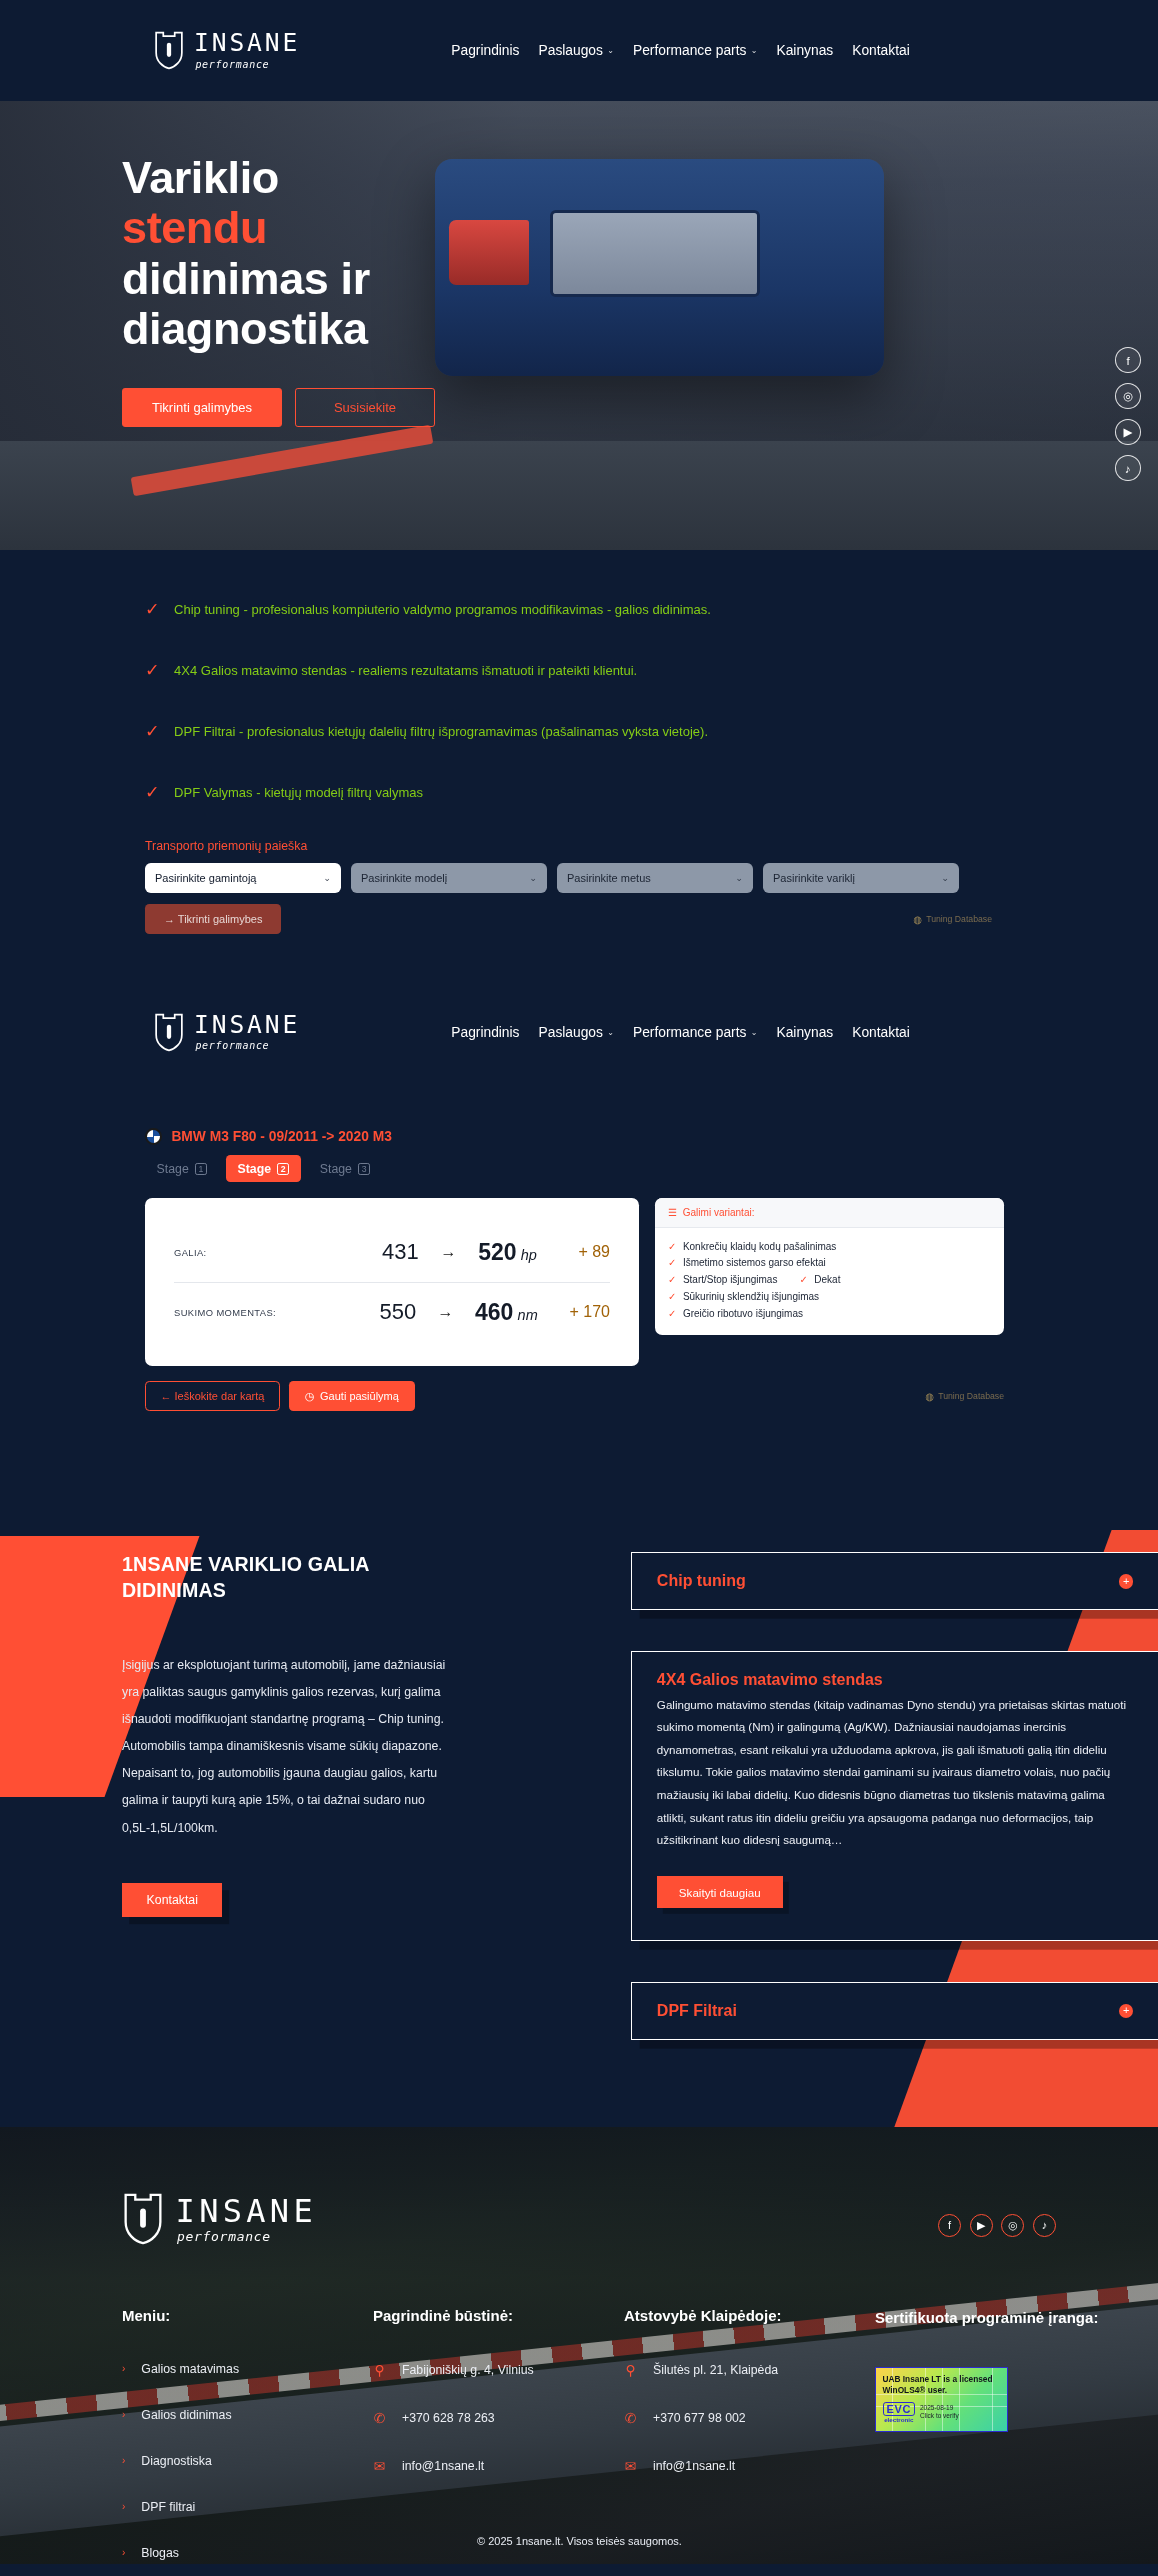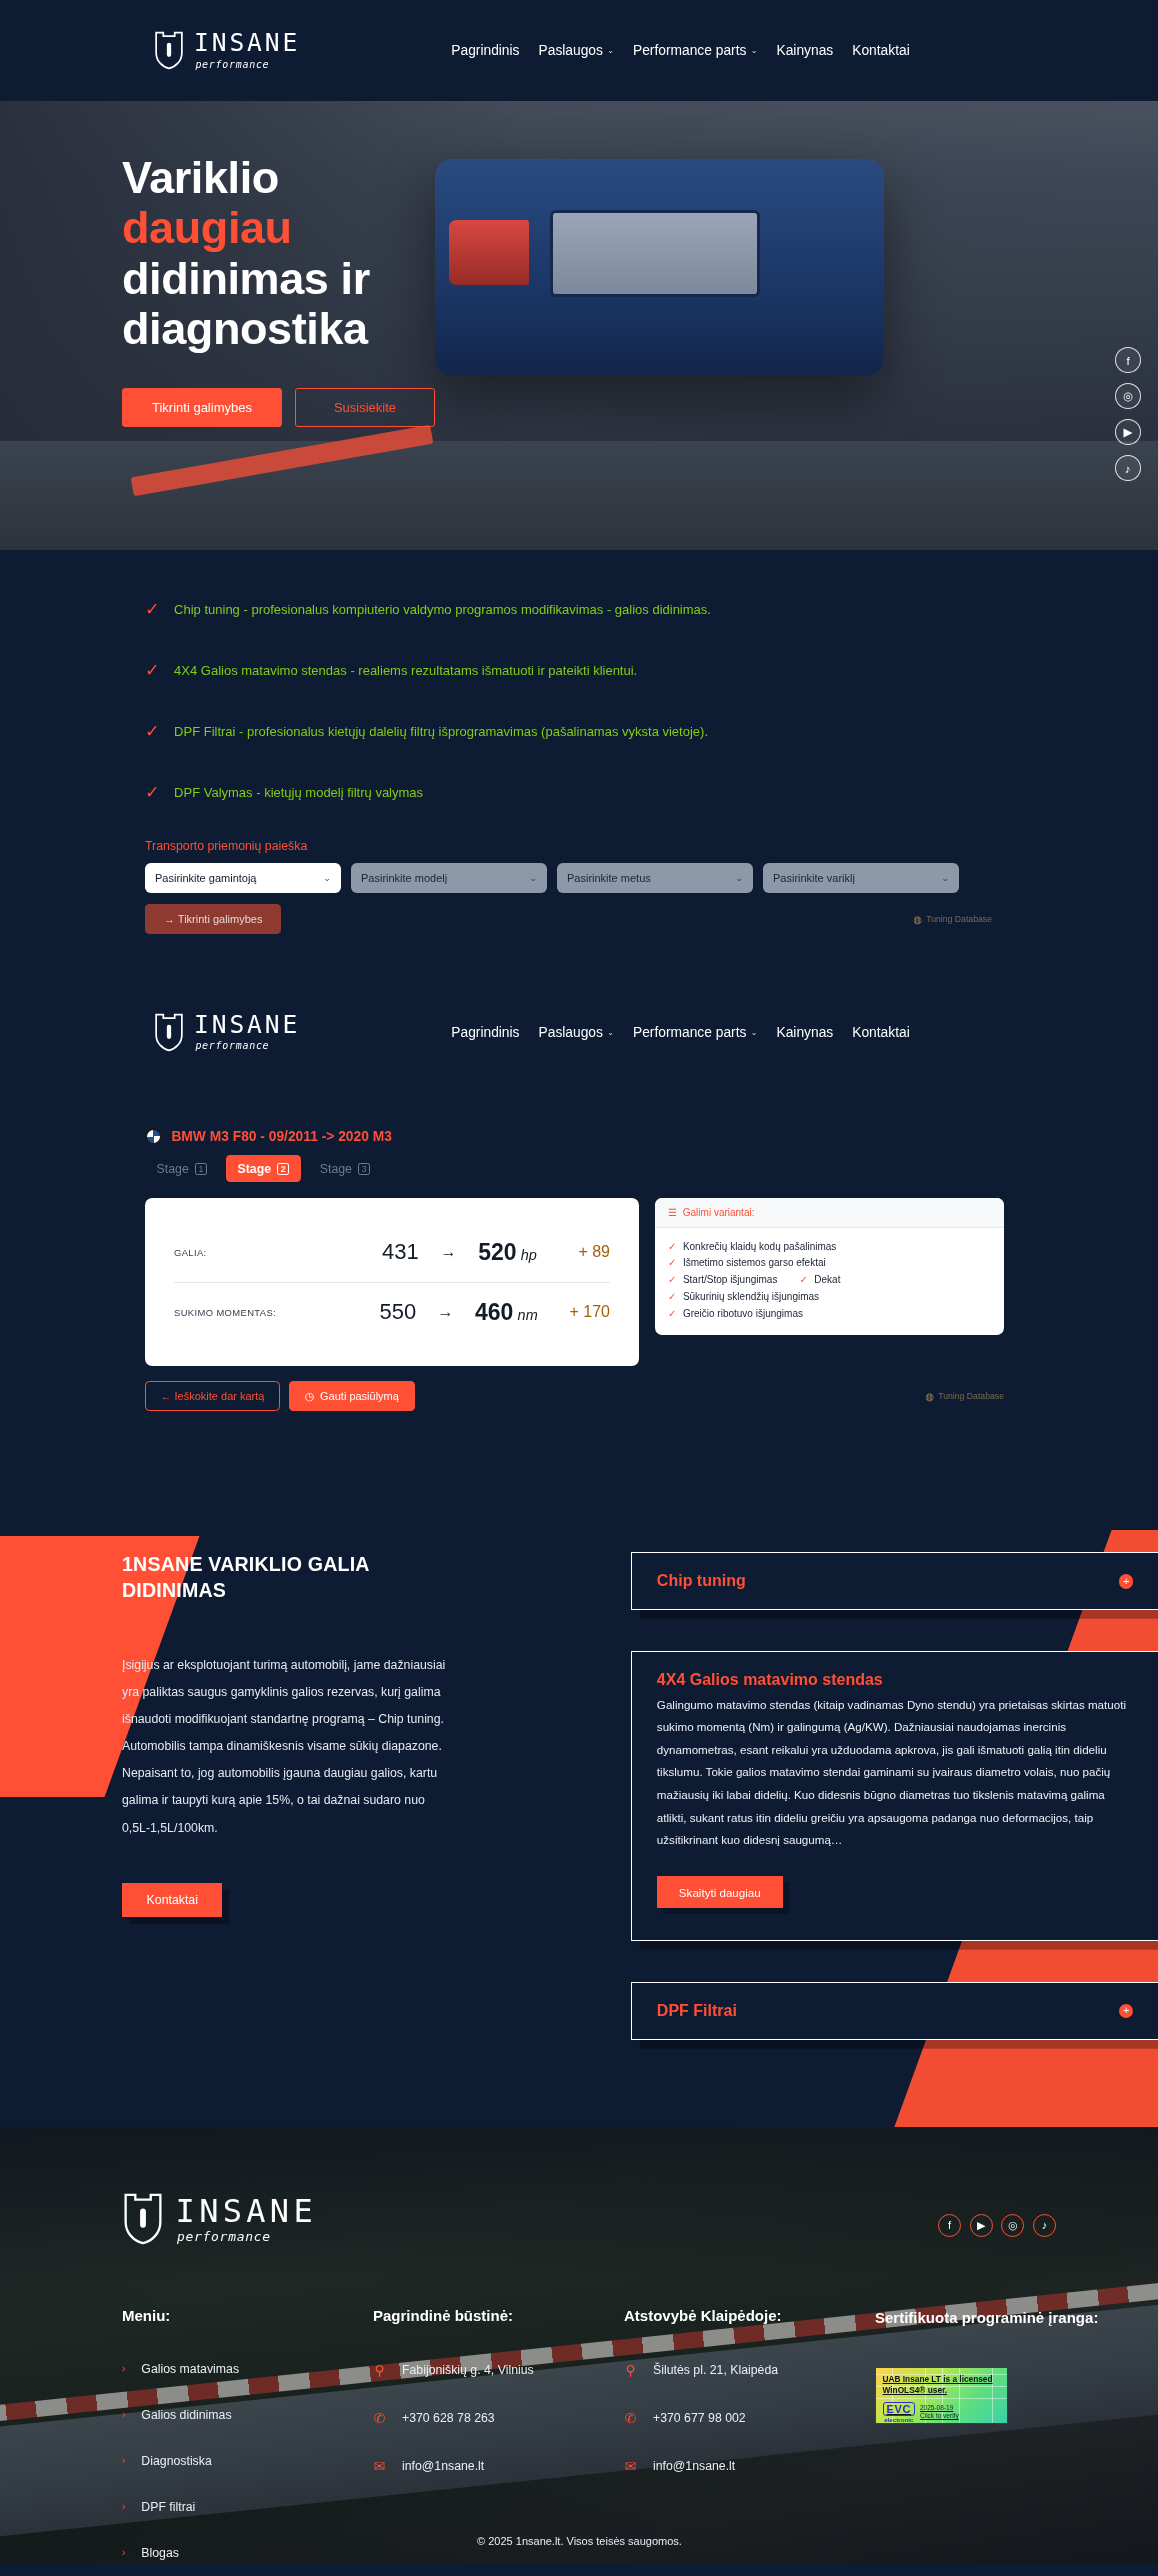--- a/index.html
+++ b/index.html
@@ -267,23 +267,23 @@
   .fcol.c1{ width:251px; }
   .fcol.c2{ width:251px; }
   .fcol.c3{ width:251px; }
   .fcol.c4{ width:251px; }
   .fcol h4{ font-size:15px; font-weight:700; margin-bottom:38px; }
   .fcol.c4 h4{ line-height:1.45; }
   .fitem{ display:flex; align-items:center; gap:16px; margin-bottom:32px; font-size:12.3px; color:#eceff5; }
   .fitem .arw{ color:#ff4f34; font-size:10px; }
   .fitem .ico{ color:#ff4f34; font-size:13.8px; width:13px; display:inline-flex; justify-content:center; }
   .evc{
-    width:133px;height:57px;border:1.4px solid #2b2bd0;
+    width:133px;height:65px;border:1.4px solid #2b2bd0;
     background:linear-gradient(135deg,#ffd24a 0%,#b7e84f 35%,#63e07a 65%,#3ad0a8 100%);
-    position:relative; overflow:hidden; color:#10151c;text-decoration:underline;
+    position:relative; overflow:hidden; color:#10151c;
   }
   .evc:before{
     content:""; position:absolute; inset:0;
     background:
       repeating-linear-gradient(0deg,transparent 0 11.6px,rgba(255,255,255,.45) 11.6px 12.3px),
       repeating-linear-gradient(90deg,transparent 0 16px,rgba(255,255,255,.45) 16px 16.7px);
   }
   .evc-t{ position:relative; z-index:2; font-size:8.3px; line-height:1.35; padding:6.5px 5.8px 0 6.5px; font-weight:600; }
   .evc-b{ position:relative; z-index:2; display:flex; align-items:center; gap:5px; padding:5px 0 0 6.5px; }
   .evc-logo{
@@ -341,21 +341,21 @@
     <div class="hero-car"></div>
     <div class="hero-car2"></div>
     <div class="hero-light"></div>
     <div class="hero-plate"></div>
     <div class="hero-floor"></div>
     <div class="hero-ramp"></div>
 
     <div class="hero-inner">
       <h1>
         <span>Variklio</span>
-        <span class="hl-red">daugiau</span>
+        <span class="hl-red">stendu</span>
         <span>didinimas ir</span><br>
         <span>diagnostika</span>
       </h1>
       <div class="hero-btns">
         <a class="btn btn-primary" href="#">Tikrinti galimybes</a>
         <a class="btn btn-outline" href="#">Susisiekite</a>
       </div>
     </div>
 
     <div class="social-rail">

